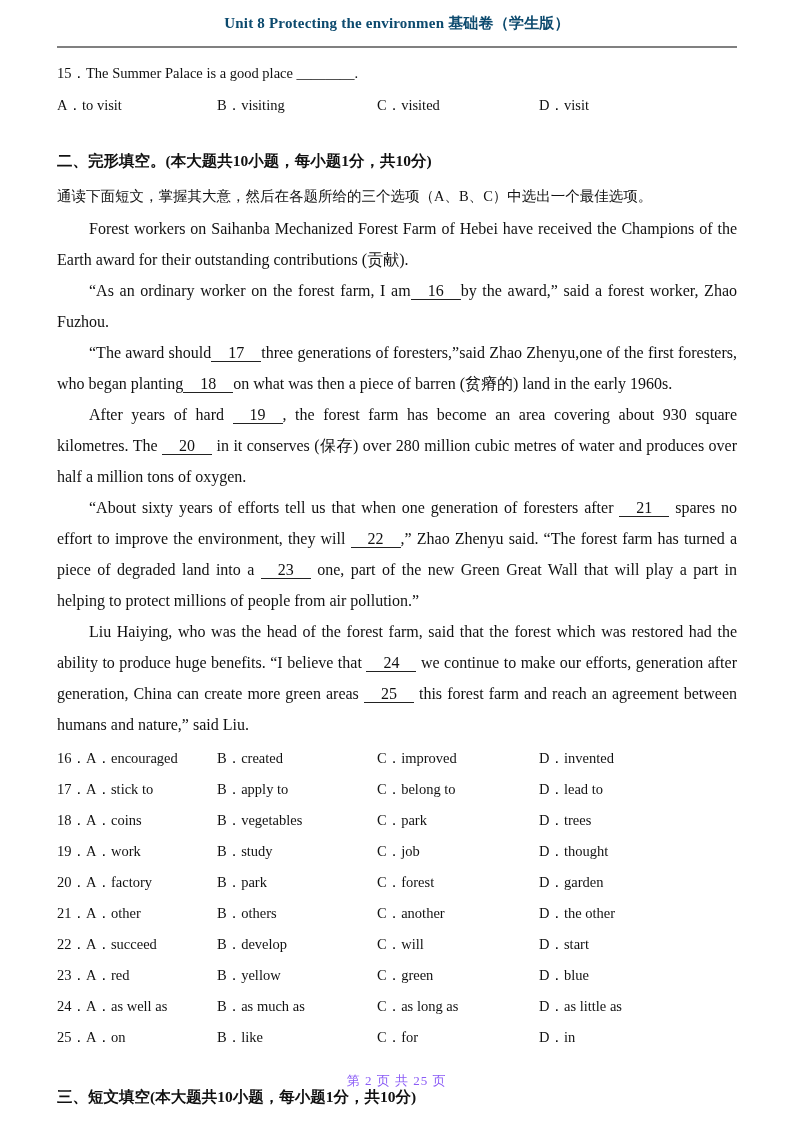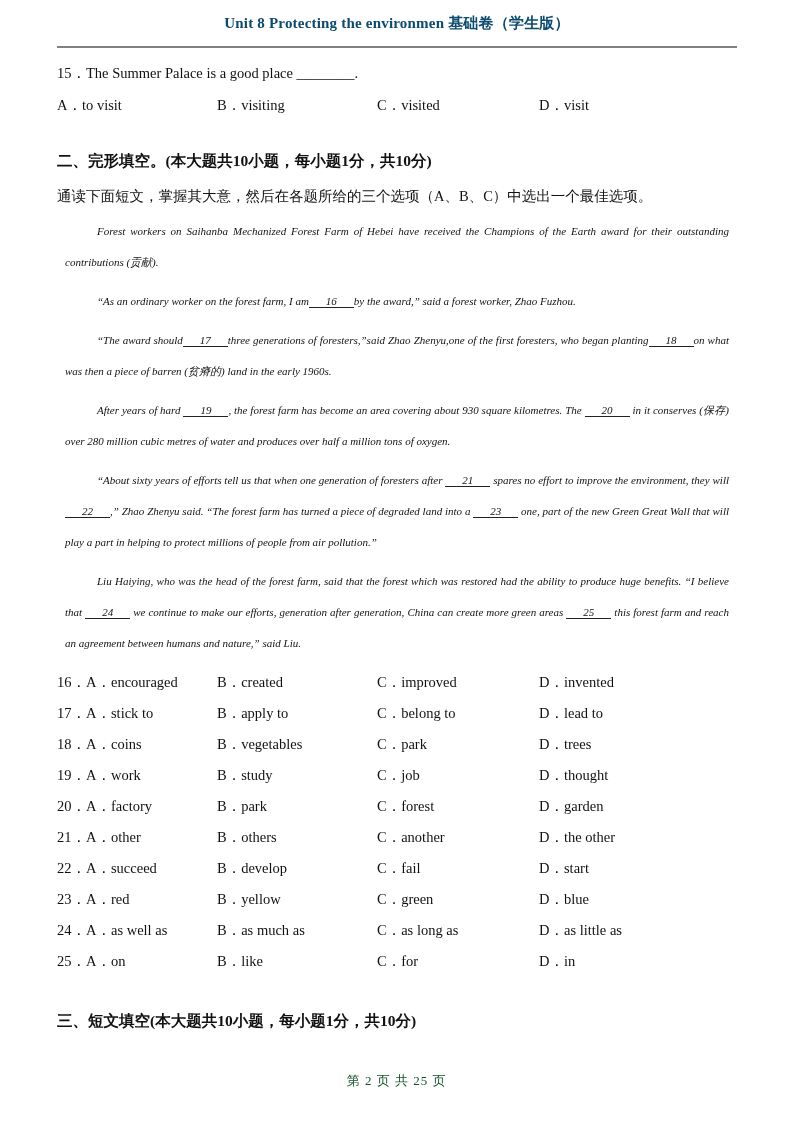--- a/index.html
+++ b/index.html
@@ -50,47 +50,46 @@
   }
   .instruction {
     margin: 11px 0 0 0;
     font-size: 14.5px;
     line-height: 24px;
   }
   #passage {
     margin-top: 5px;
   }
   .para {
-    margin: 8px;
-    font-size: 11px;
+    margin: 0;
+    font-size: 16px;
     line-height: 31px;
     text-align: justify;
     text-indent: 32px;
-    font-style: italic;
   }
   .blank {
     border-bottom: 1px solid #222222;
     padding: 0 17px;
     white-space: nowrap;
   }
   #questions {
     margin-top: 3px;
   }
   .qrow {
     margin-top: 0;
     line-height: 31px;
   }
   .footer {
     position: absolute;
     left: 0;
     right: 0;
     bottom: 32px;
     text-align: center;
     font-size: 13px;
-    color: #14532d;
+    color: #8b5cf6;
     letter-spacing: 1px;
   }
 </style>
 </head>
 <body>
 
 <div class="page">
 
   <div class="header">
     <div class="title">Unit 8 Protecting the environmen 基础卷（学生版）</div>
@@ -151,21 +150,21 @@
       </div>
       <div class="options-row qrow">
         <span>21．A．other</span>
         <span>B．others</span>
         <span>C．another</span>
         <span>D．the other</span>
       </div>
       <div class="options-row qrow">
         <span>22．A．succeed</span>
         <span>B．develop</span>
-        <span>C．fail</span>
+        <span>C．will</span>
         <span>D．start</span>
       </div>
       <div class="options-row qrow">
         <span>23．A．red</span>
         <span>B．yellow</span>
         <span>C．green</span>
         <span>D．blue</span>
       </div>
       <div class="options-row qrow">
         <span>24．A．as well as</span>

